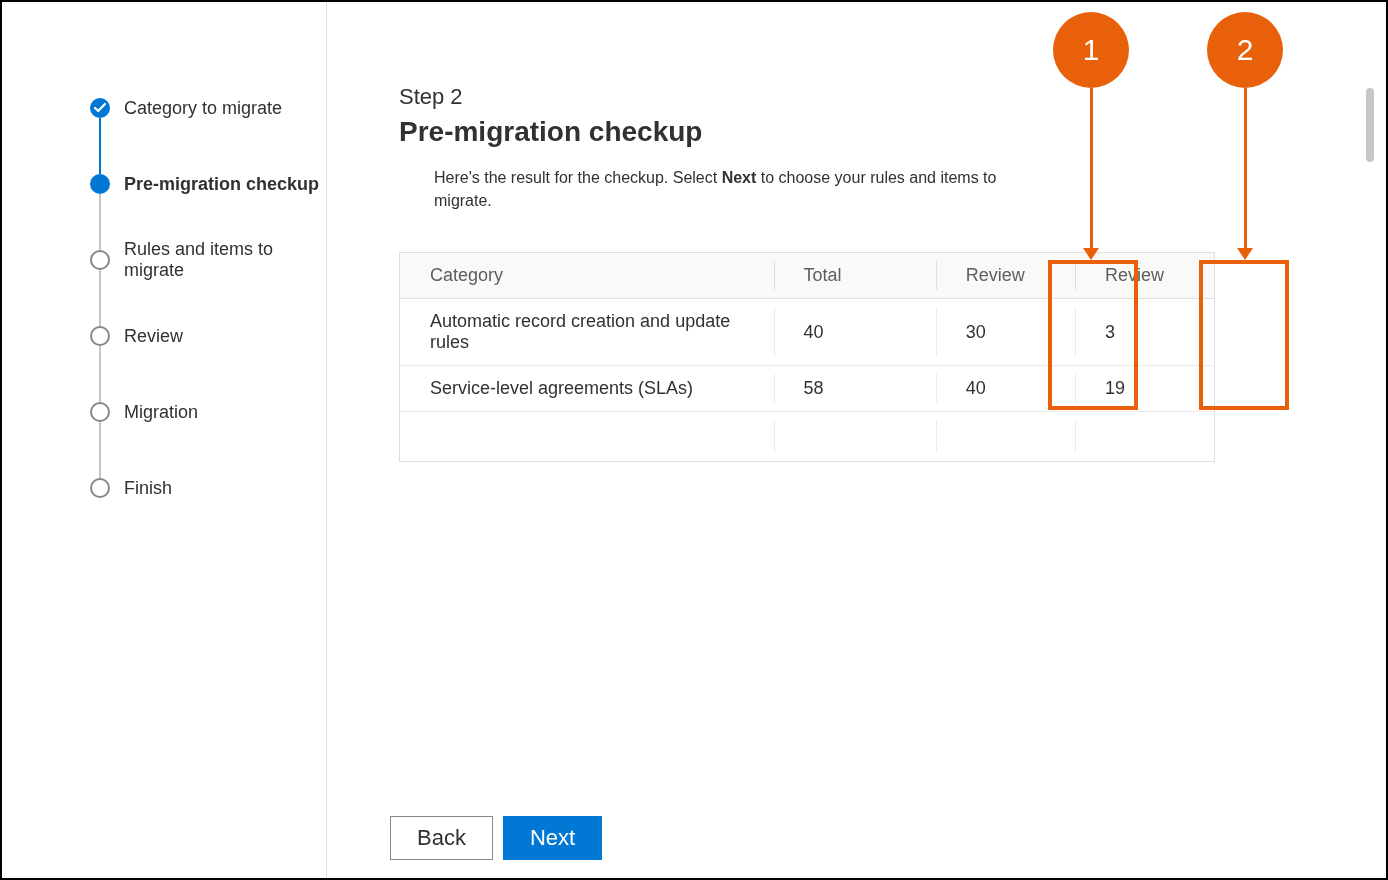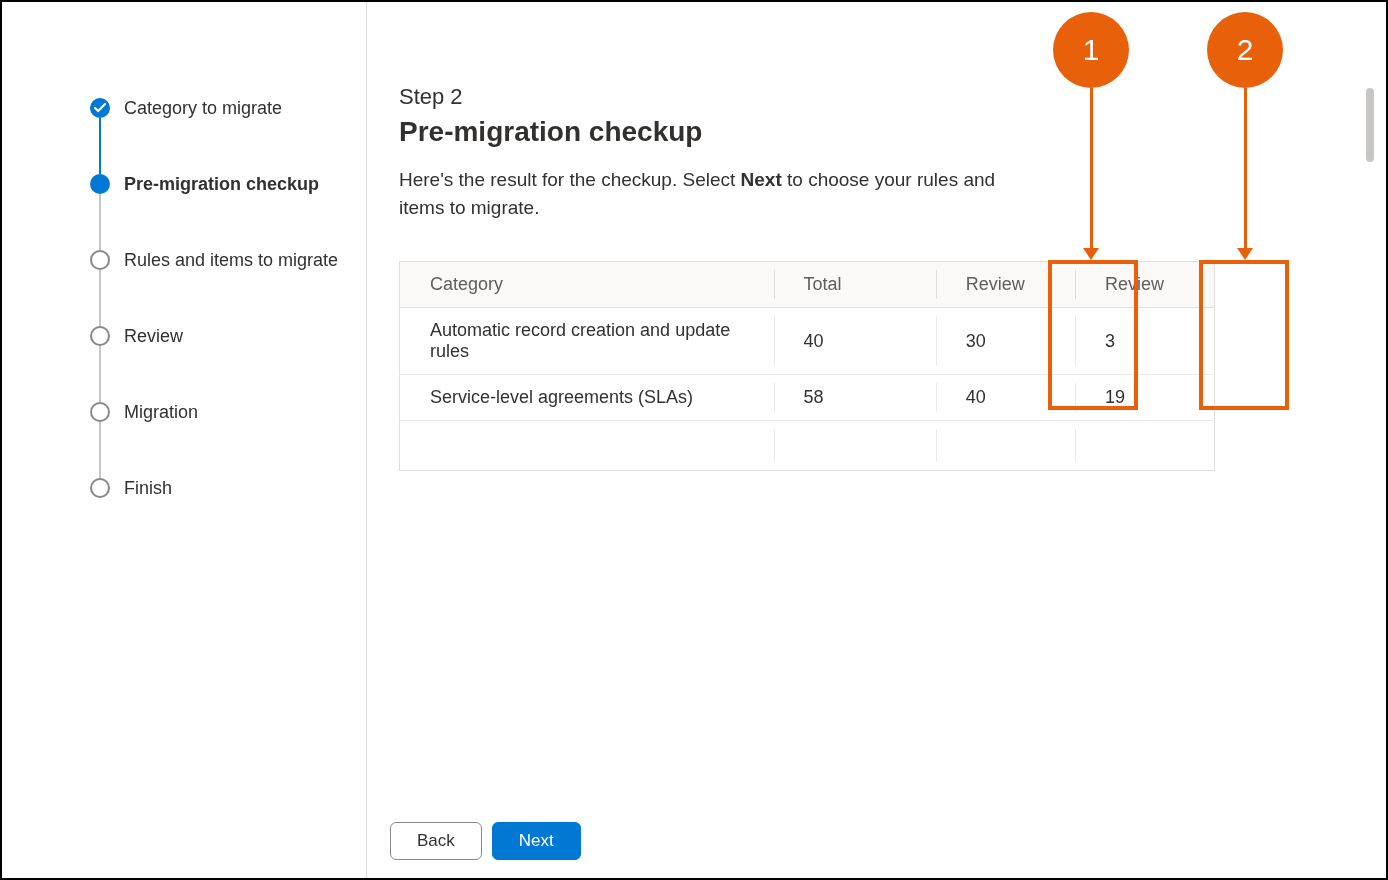--- a/index.html
+++ b/index.html
@@ -12,21 +12,21 @@
       position: relative;
       border: 2px solid #000;
       overflow: hidden;
     }
 
     
     .sidebar {
       position: absolute;
       left: 0;
       top: 0;
-      width: 365px;
+      width: 325px;
       height: 100%;
       padding: 68px 0 0 88px;
       border-right: 1px solid #e1dfdd;
     }
     .step-item {
       display: flex;
       align-items: center;
       position: relative;
       height: 76px;
       cursor: pointer;
@@ -73,21 +73,21 @@
     
     .main {
       position: absolute;
       left: 397px;
       top: 82px;
       right: 20px;
       bottom: 20px;
     }
     .step-num { font-size: 22px; margin-bottom: 6px; }
     .page-title { font-size: 28px; font-weight: 600; margin-bottom: 18px; }
-    .desc { font-size: 19px; max-width: 620px; line-height: 1.45; margin-bottom: 40px; }
+    .desc { font-size: 16px; max-width: 620px; line-height: 1.45; margin-bottom: 40px; margin-left: 35px; }
     .desc b { font-weight: 600; }
 
     
     .tbl {
       width: 816px;
       border: 1px solid #e1dfdd;
       border-collapse: collapse;
     }
     .tbl th, .tbl td {
       text-align: left;
@@ -122,23 +122,23 @@
 
     
     .footer {
       position: absolute;
       left: 388px;
       bottom: 18px;
       display: flex;
       gap: 10px;
     }
     .btn {
-      font-size: 17px;
+      font-size: 22px;
       padding: 8px 26px;
-      border-radius: 6px;
+      border-radius: 0;
       cursor: pointer;
       border: 1px solid #8a8886;
       background: #fff;
       color: #323130;
       font-family: inherit;
     }
     .btn.primary {
       background: #0078d4;
       border-color: #0078d4;
       color: #fff;

